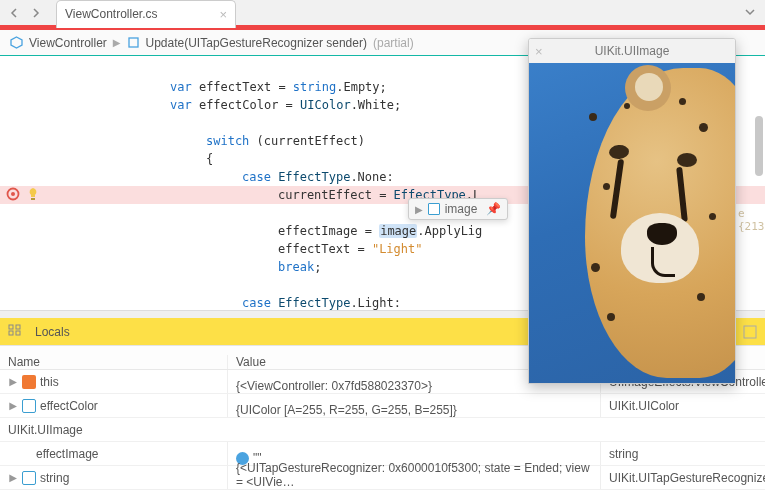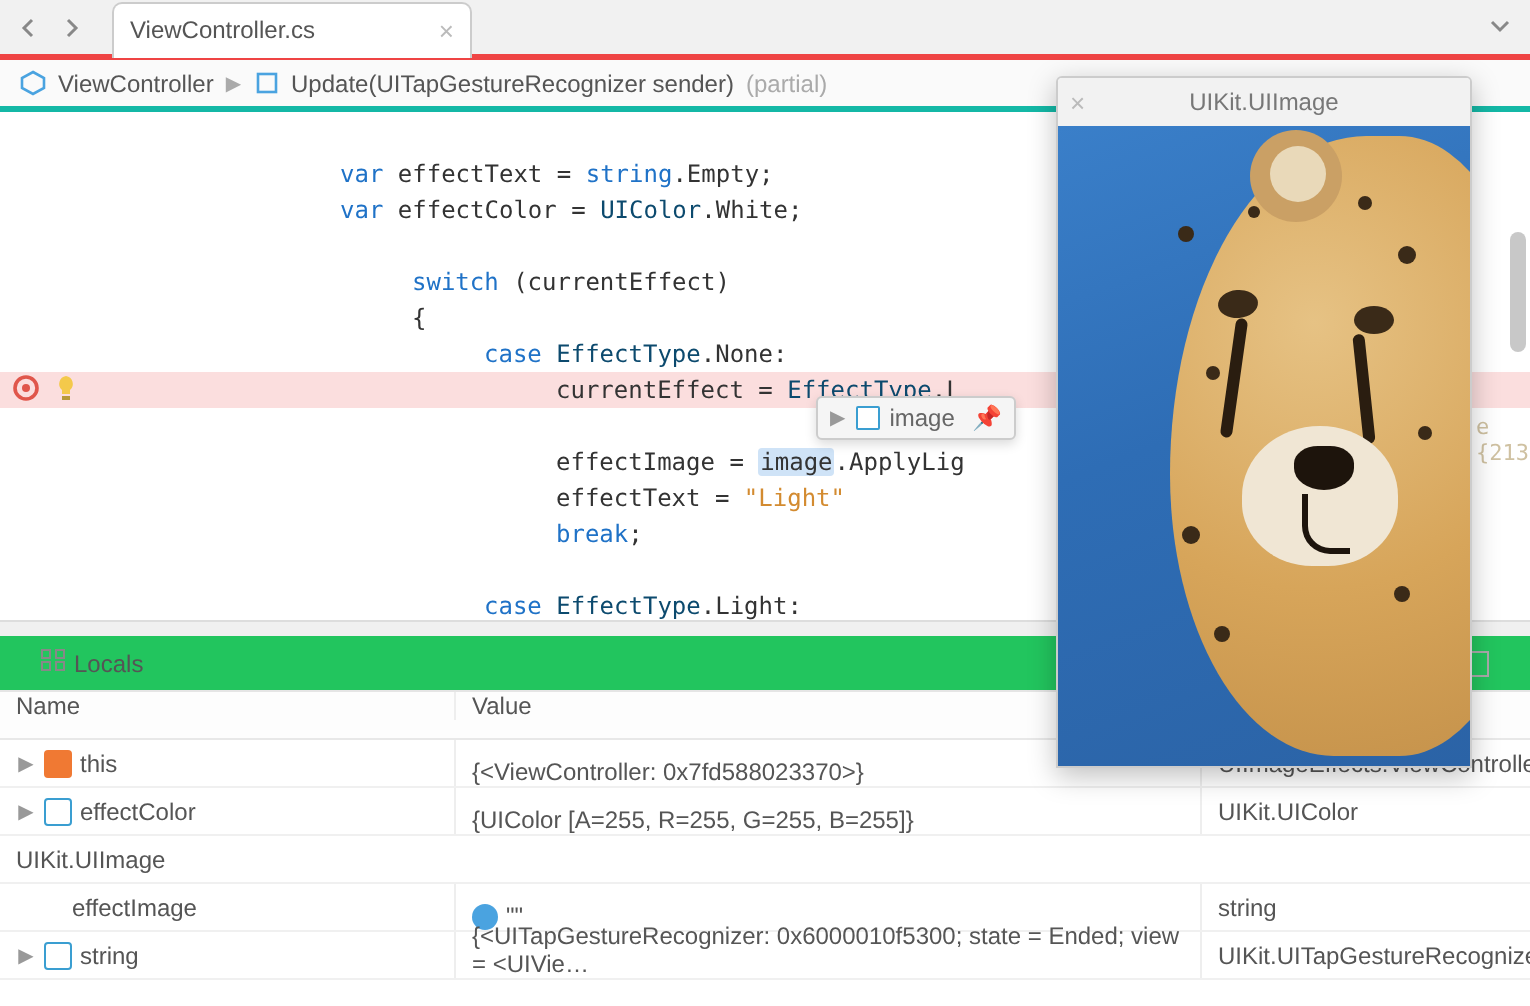--- a/index.html
+++ b/index.html
@@ -1,41 +1,41 @@
 <!DOCTYPE html>
 <html><head>
 <meta charset="utf-8">
 <style>
   * { box-sizing: border-box; margin: 0; padding: 0; }
   html, body { width: 765px; height: 503px; overflow: hidden; font-family: -apple-system,"Helvetica Neue",Arial,sans-serif; font-size: 12px; color:#333; background:#fff;}
-  .toolbar { height: 30px; background:#f1f1f1; border-bottom:3px solid #ef4444; display:flex; align-items:center; padding:0 4px; gap:2px; position:relative;}
+  .toolbar { height: 30px; background:#f1f1f1; border-bottom:5px solid #ef4444; display:flex; align-items:center; padding:0 4px; gap:2px; position:relative;}
   .nav-btn { width:20px; height:20px; display:flex; align-items:center; justify-content:center; color:#888; border-radius:3px; }
   .nav-btn svg { width:10px; height:10px; }
   .tab { margin-left:8px; height:28px; min-width:180px; background:#fff; border:1px solid #ccc; border-bottom:none; border-radius:5px 5px 0 0; display:flex; align-items:center; padding:0 8px; color:#555; font-size:12px; gap:6px; margin-top:2px;}
   .tab .closex { margin-left:auto; color:#bbb; font-size:13px;}
   .down-caret { margin-left:auto; margin-right:6px; color:#888;}
-  .breadcrumb { height:26px; background:#fafafa; border-bottom:3px solid #14b8a6; display:flex; align-items:center; padding:0 10px; gap:6px; color:#555; font-size:12px;}
+  .breadcrumb { height:26px; background:#fafafa; border-bottom:1px solid #14b8a6; display:flex; align-items:center; padding:0 10px; gap:6px; color:#555; font-size:12px;}
   .bc-icon { width:13px; height:13px; display:inline-flex; align-items:center; justify-content:center;}
   .bc-sep { color:#aaa; font-size:10px;}
   .bc-partial { color:#aaa; }
   .editor { position:relative; height:262px; background:#fff; font-family:Menlo,Consolas,monospace; font-size:12px; line-height:18px; overflow:hidden;}
   .gutter { position:absolute; left:0; top:0; width:60px; height:100%; border-right:0; }
   .gutter .mark { position:absolute; left:6px; width:14px; height:14px; }
   .code { position:absolute; left:60px; top:0; right:0; white-space:pre; color:#333; padding-top:4px;}
   .kw { color:#1f72c7; }
   .type { color:#0c4a6e; }
   .str { color:#d38b30; }
   .hl { background:#cfe3f7; border-radius:2px; padding:0 1px;}
   .err-line { position:absolute; left:0; right:0; height:18px; background:#fbdada; opacity:.9; }
   .bottom-bar { position:absolute; left:0; bottom:0; height:8px; width:100%; background:#f0f0f0; border-top:1px solid #ddd;}
   .vscroll { position:absolute; right:2px; top:60px; width:8px; height:60px; background:#c8c8c8; border-radius:4px;}
-  .locals-header { height:28px; display:flex; align-items:center; padding:0 20px; border-bottom:1px solid #e5e5e5; background:#22c55e; gap:3px; color:#555;}
+  .locals-header { height:28px; display:flex; align-items:center; padding:0 8px; border-bottom:1px solid #e5e5e5; background:#fde047; gap:13px; color:#555;}
   .locals-header .spacer { flex:1;}
   .hdr-icon { width:14px; height:14px; color:#888;}
-  .col-row { height:24px; display:flex; align-items:flex-start; border-bottom:1px solid #e8e8e8; background:#fdfdfd;}
+  .col-row { height:24px; display:flex; align-items:flex-end; border-bottom:1px solid #e8e8e8; background:#fdfdfd;}
   .col { display:flex; align-items:center; padding:0 8px; color:#555; border-right:1px solid #eee;}
   .c-name { width:228px;}
   .c-value { flex:1;}
   .c-type { width:164px; border-right:none;}
   .rows { }
   .row { height:24px; display:flex; align-items:stretch; border-bottom:1px solid #f0f0f0;}
   .row .c-name { display:flex; align-items:center; gap:4px;}
   .disclosure { width:10px; color:#999; font-size:10px; text-align:center;}
   .noarrow { width:10px;}
   .varicon { width:14px; height:14px; display:inline-flex; align-items:center; justify-content:center; border-radius:2px;}

